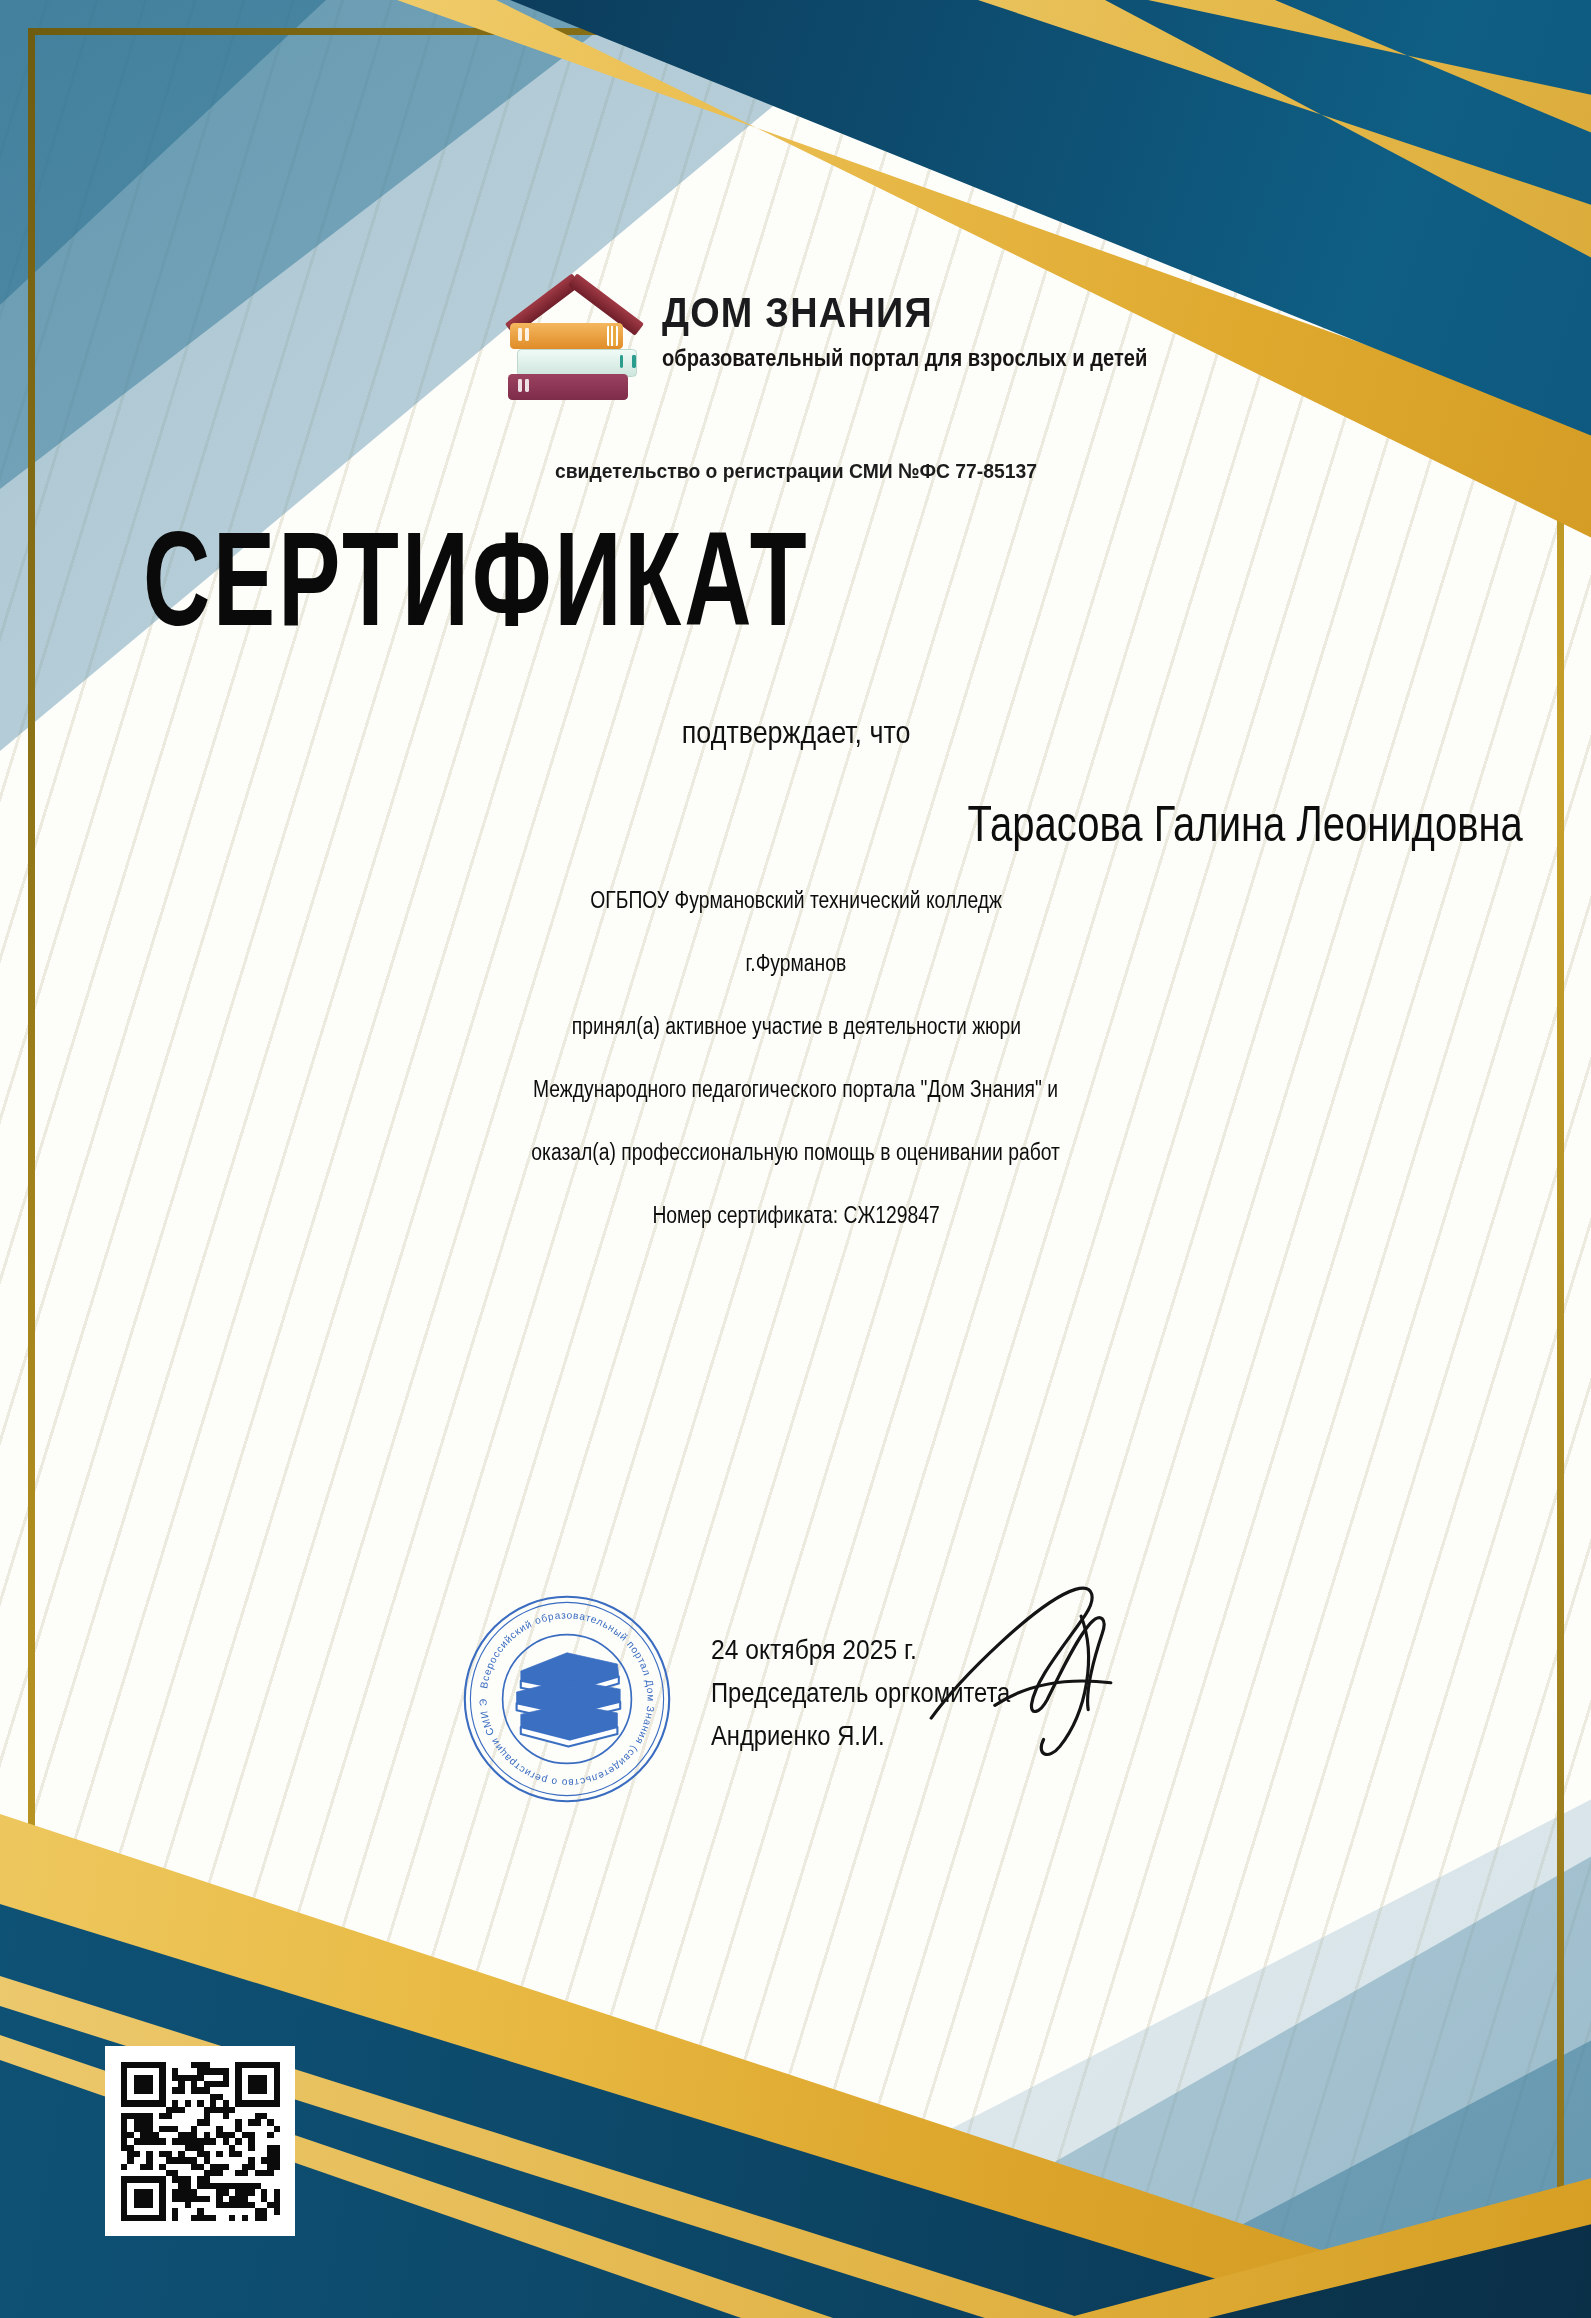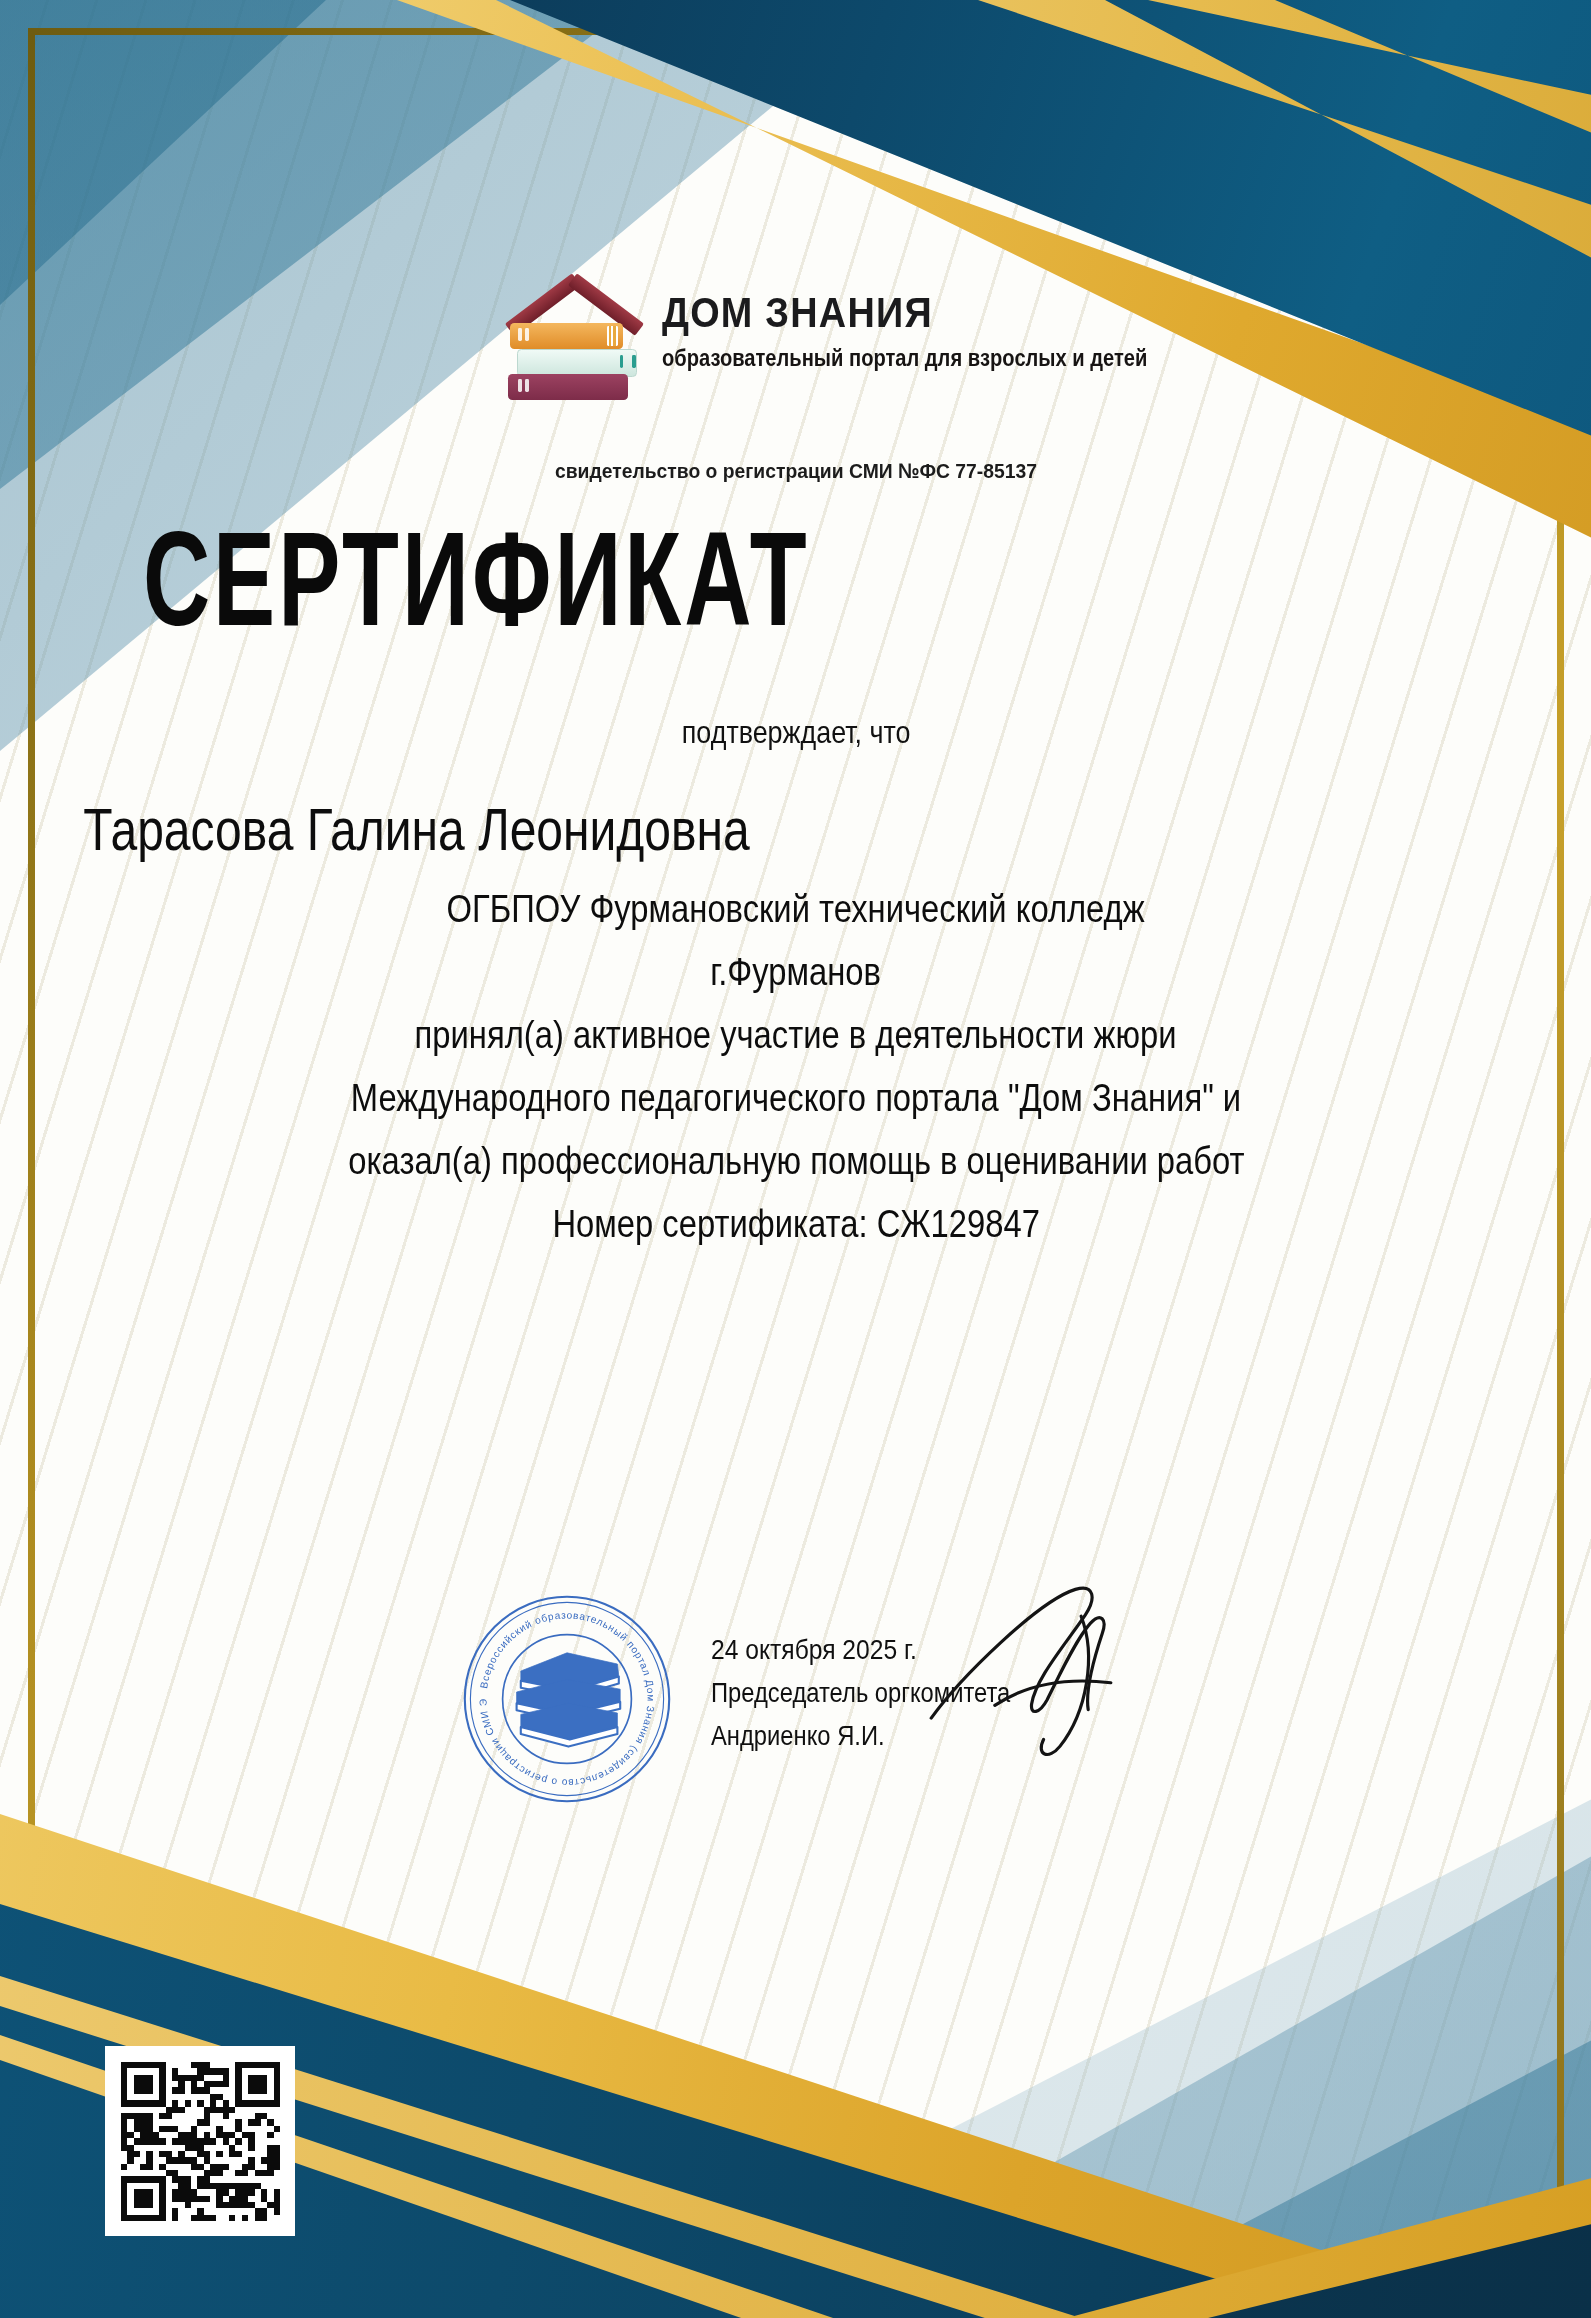--- a/index.html
+++ b/index.html
@@ -88,24 +88,24 @@
   .license{position:absolute;left:0;right:0;text-align:center;font-size:21px;color:#1c1c1c;}
   .license .cx{display:inline-block;transform:scaleX(0.92);white-space:nowrap;}
   .license-1{top:412px;}
   .license-2{top:459px;font-weight:bold;}
 
   
   .cert-title{position:absolute;left:0;right:0;top:513px;text-align:left;}
   .cert-title .cx{display:inline-block;font-size:133px;font-weight:700;letter-spacing:4.3px;
         color:#0a0a0a;transform:scaleX(0.70);white-space:nowrap;line-height:1;}
   .confirm-line{position:absolute;left:0;right:0;top:714px;text-align:center;font-size:32px;}
-  .recipient{position:absolute;left:0;right:0;top:795px;text-align:left;font-size:60px;color:#0d0d0d;}
+  .recipient{position:absolute;left:0;right:0;top:795px;text-align:right;font-size:50px;color:#0d0d0d;}
   .cx{display:inline-block;transform:scaleX(0.84);white-space:nowrap;}
   .body-block{position:absolute;left:0;right:0;top:887px;text-align:center;}
-  .body-line{height:63px;font-size:39px;color:#0d0d0d;}
+  .body-line{height:63px;font-size:23px;color:#0d0d0d;}
 
   
   .stamp{position:absolute;left:462px;top:1594px;width:210px;height:210px;}
   .sign-block{position:absolute;left:711px;top:1634px;width:326px;}
   .sign-date{font-size:28px;color:#101010;}
   .sign-role,.sign-name{font-size:27px;color:#101010;margin-top:12px;}
   .sign-block .cx{transform:scaleX(0.88);transform-origin:left top;}
   .signature{position:absolute;left:911px;top:1571px;width:220px;height:198px;}
 
   .qr-box{position:absolute;left:105px;top:2046px;width:190px;height:190px;background:#fff;}

